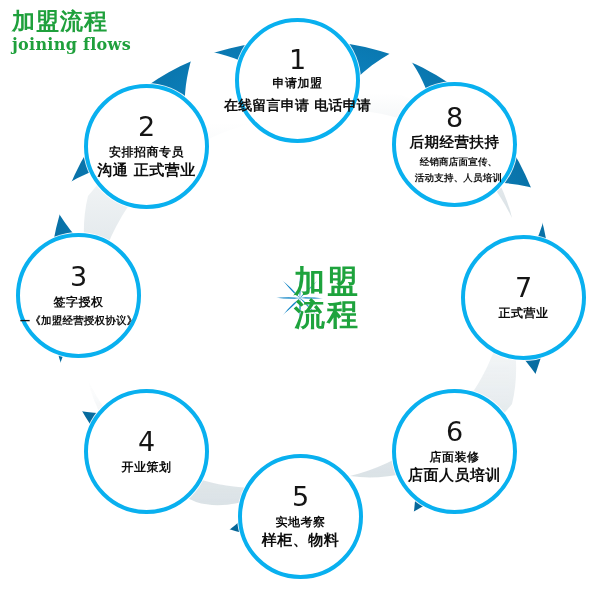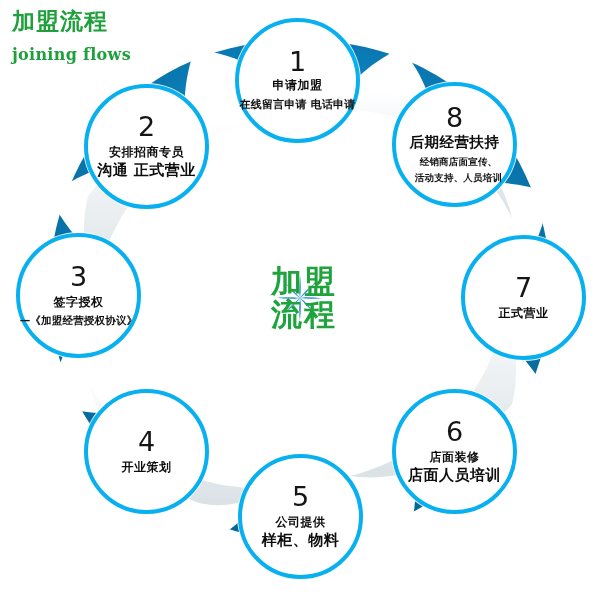--- a/index.html
+++ b/index.html
@@ -12,21 +12,21 @@
 
   
   .title-block{position:absolute;left:12px;top:8px;z-index:40;}
   .title-cn{
     font-size:23px;font-weight:700;color:#1fa03c;letter-spacing:1px;
     font-family:"DejaVu Sans","Liberation Sans",sans-serif;line-height:1.15;
   }
   .title-en{
     font-size:16px;font-weight:700;color:#1fa03c;
     font-family:"DejaVu Serif","Liberation Serif",serif;
-    letter-spacing:0.3px;margin-top:11px;
+    letter-spacing:0.3px;margin-top:1px;
   }
 
   
   #wheel{position:absolute;left:0;top:0;width:600px;height:596px;z-index:10;}
 
   
   .step{
     position:absolute;border-radius:50%;
     background:#ffffff;
     border:4px solid #09b0ef;
@@ -38,21 +38,21 @@
   .step .num{
     font-size:27px;color:#151515;line-height:1;margin-bottom:5px;font-weight:400;
     font-family:"DejaVu Sans","Liberation Sans",sans-serif;
   }
   .step .lbl{
     font-size:12px;color:#0d0d0d;font-weight:700;line-height:1.28;
     letter-spacing:0.5px;white-space:nowrap;
   }
   .step .lbl.two{font-size:15px;}
   .step .sub{
-    font-size:11px;color:#111;font-weight:700;line-height:1.45;
+    font-size:14px;color:#111;font-weight:700;line-height:1.45;
     margin-top:3px;white-space:nowrap;letter-spacing:0.2px;
   }
   .step .sub.small{font-size:9.5px;padding-left:8px;}
 
   
   #step1{left:235px;top:18px;width:125px;height:125px;}
   #step2{left:84px;top:84px;width:125px;height:125px;}
   #step3{left:16px;top:233px;width:125px;height:125px;}
   #step4{left:84px;top:389px;width:125px;height:125px;}
   #step5{left:238px;top:454px;width:125px;height:125px;}
@@ -61,21 +61,21 @@
   #step8{left:392px;top:82px;width:125px;height:125px;}
 
   #step1 .num{margin-bottom:3px;}
   #step8 .num{margin-bottom:2px;}
   #step8 .lbl{font-size:14.5px;}
   #step3 .sub{font-size:10.5px;}
 
   
   #center-label{
     position:absolute;left:248px;top:243px;width:112px;height:110px;z-index:35;
-    display:flex;flex-direction:column;align-items:center;justify-content:center;
+    display:flex;flex-direction:column;align-items:flex-end;justify-content:center;
     pointer-events:none;
   }
   #center-label .c1,#center-label .c2{
     font-size:31px;font-weight:700;color:#1ea33d;line-height:1.08;letter-spacing:2px;
     text-shadow:0 0 2px rgba(255,255,255,0.65);
   }
 </style>
 </head>
 <body>
 
@@ -294,21 +294,21 @@
     <div class="sub">—《加盟经营授权协议》</div>
   </div>
 
   <div class="step" id="step4">
     <div class="num">4</div>
     <div class="lbl">开业策划</div>
   </div>
 
   <div class="step" id="step5">
     <div class="num">5</div>
-    <div class="lbl">公司提供</div>
+    <div class="lbl">实地考察</div>
     <div class="lbl two">样柜、物料</div>
   </div>
 
   <div class="step" id="step6">
     <div class="num">6</div>
     <div class="lbl">店面装修</div>
     <div class="lbl two">店面人员培训</div>
   </div>
 
   <div class="step" id="step7">

